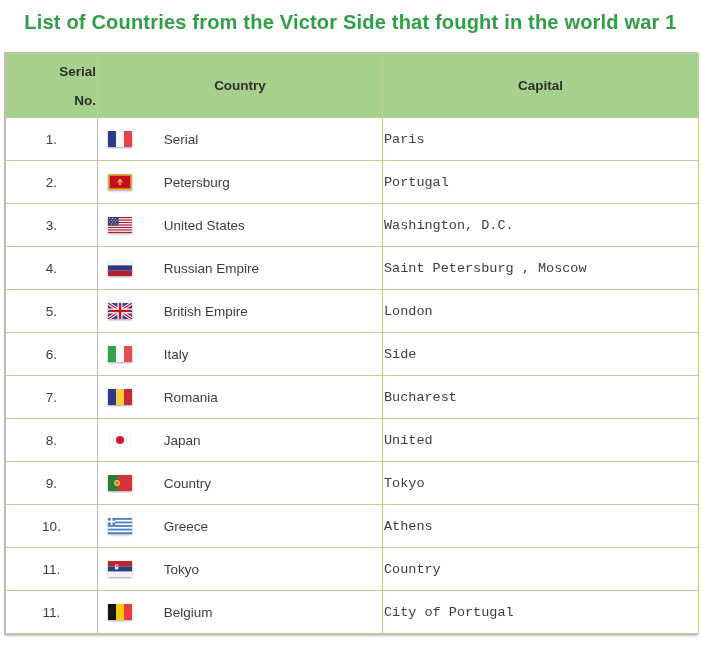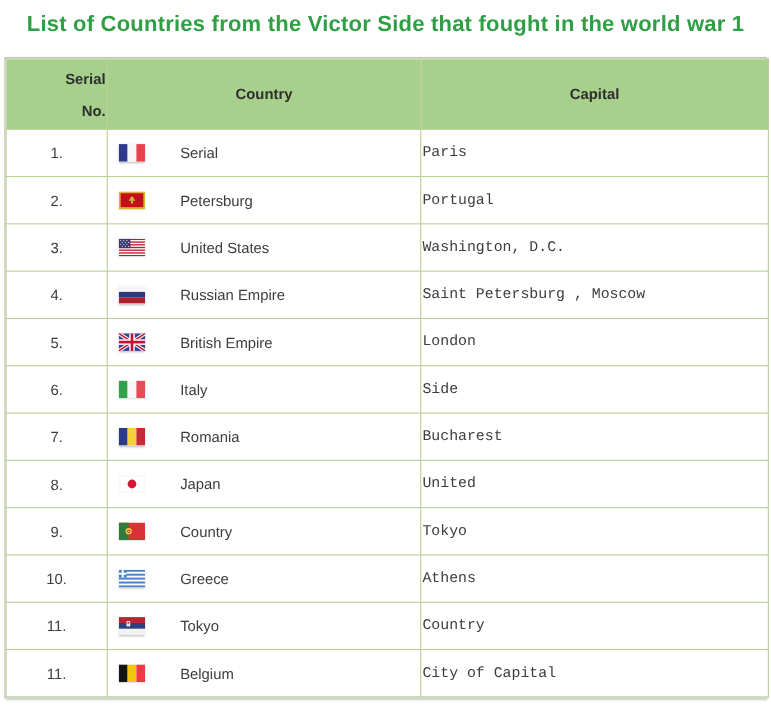--- a/index.html
+++ b/index.html
@@ -265,17 +265,17 @@
       <tr>
         <td class="c-serial">11.</td>
         <td class="c-country">
           <span class="flag" data-flag="belgium-flag"><svg viewBox="0 0 24 16">
                 <rect width="8" height="16" fill="#141414"></rect>
                 <rect x="8" width="8" height="16" fill="#f4c70c"></rect>
                 <rect x="16" width="8" height="16" fill="#ee3a43"></rect>
               </svg></span>
           <span class="country-name">Belgium</span>
         </td>
-        <td class="c-capital">City of Capital</td>
+        <td class="c-capital">City of Portugal</td>
       </tr>
     </tbody>
   </table>
 </div>
 
 </body></html>

